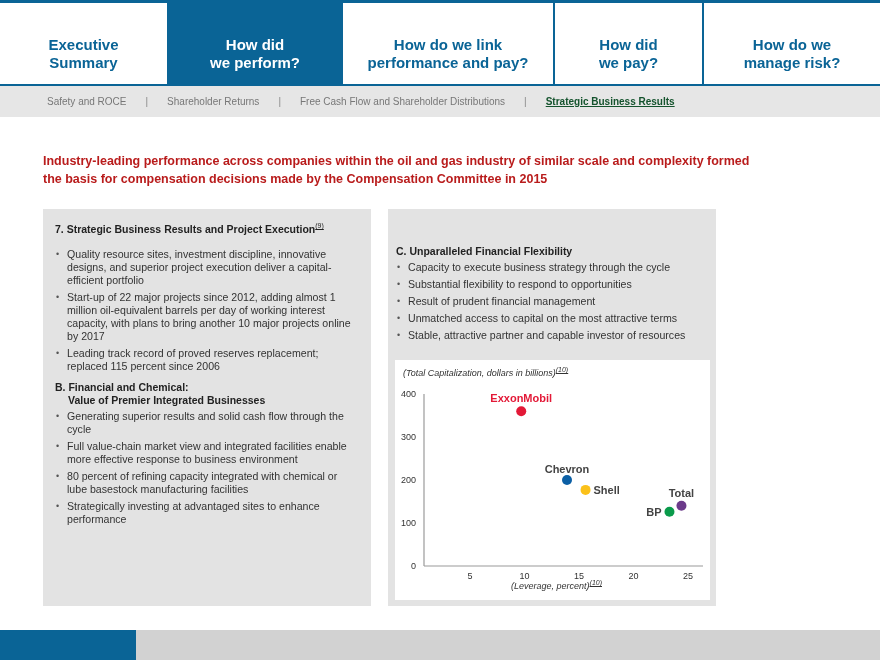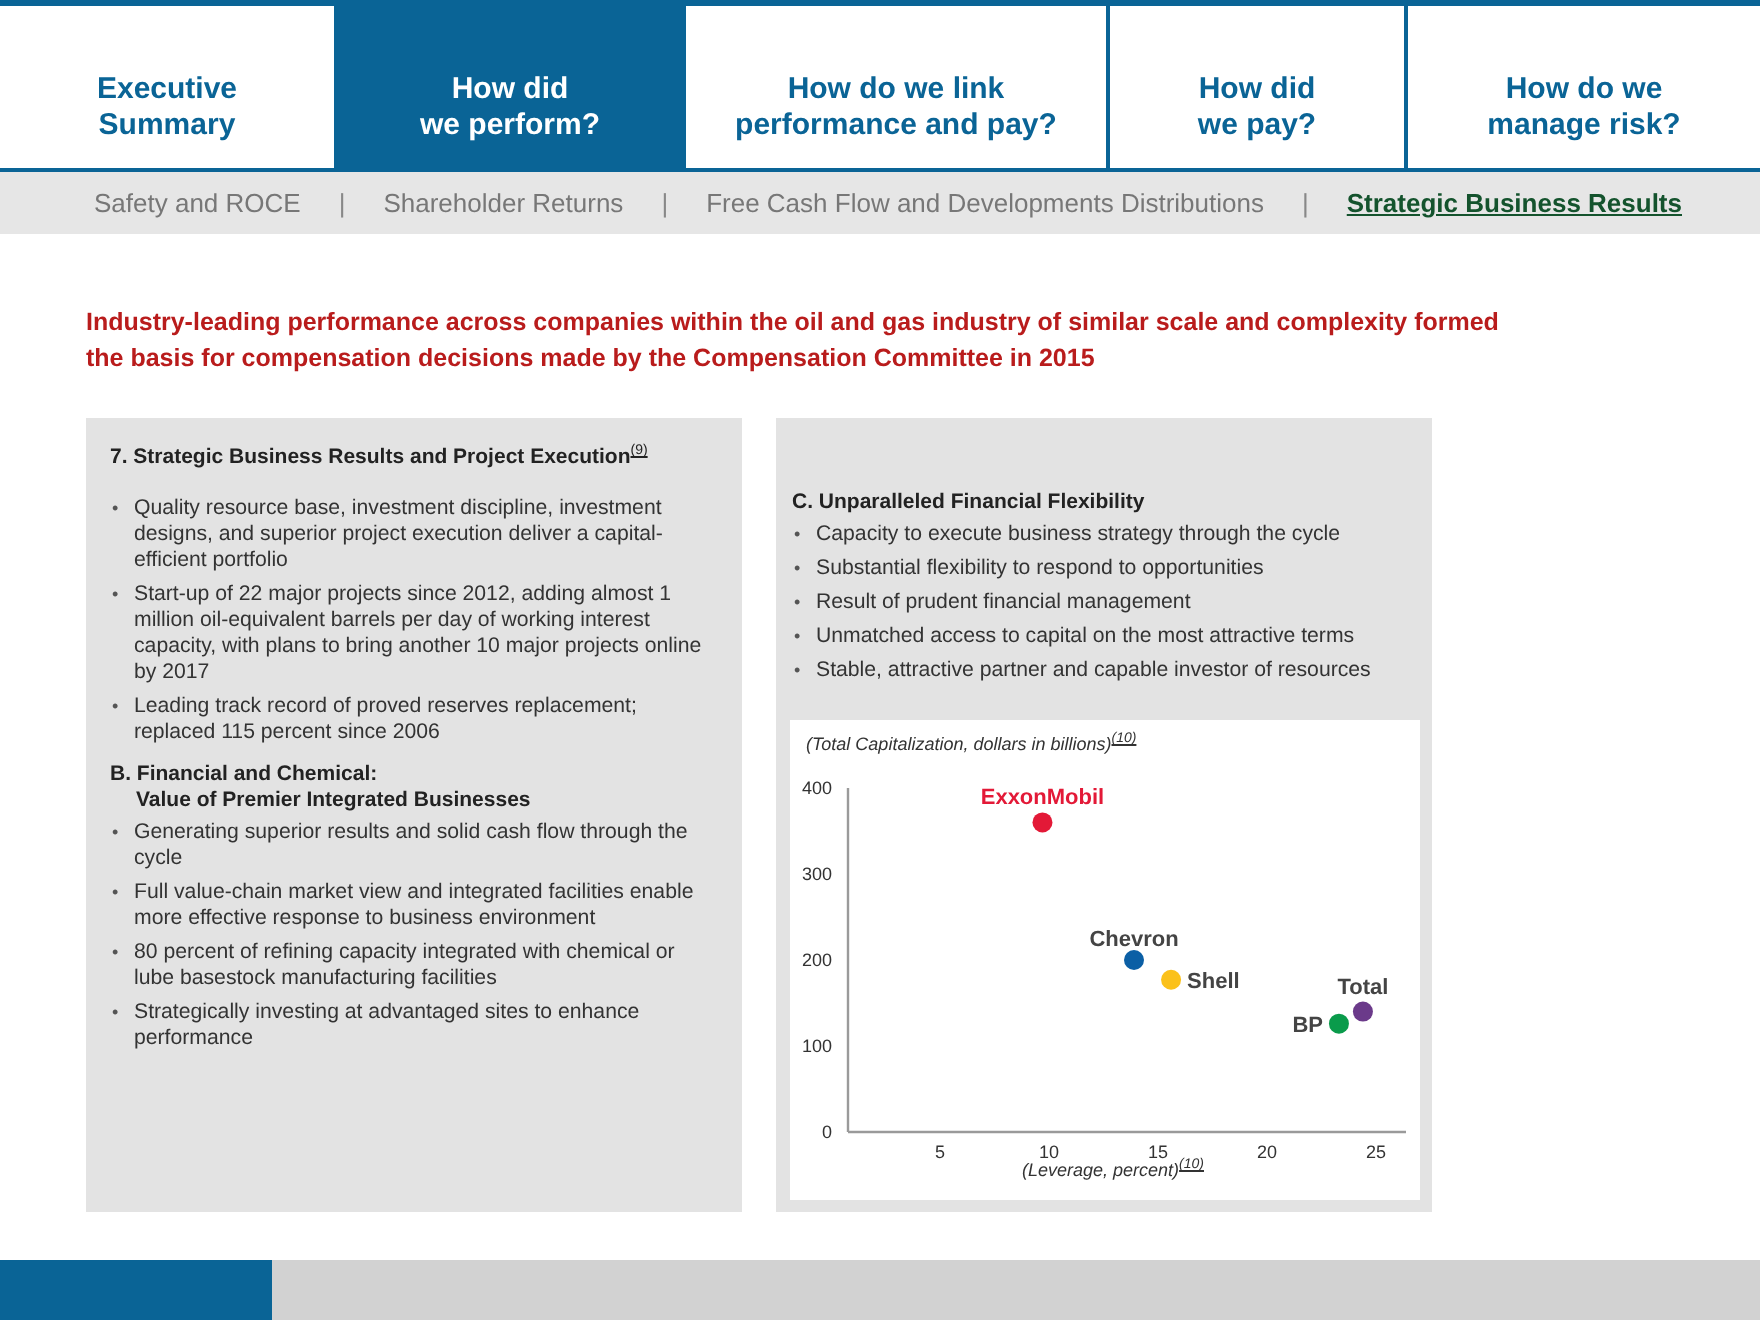--- a/index.html
+++ b/index.html
@@ -7,21 +7,21 @@
   body { position: relative; font-family: "Liberation Sans", "DejaVu Sans", sans-serif; color: #333; }
 
   
   .tabs { position: absolute; left: 0; top: 0; width: 880px; height: 86px; border-top: 3px solid #0a6496; border-bottom: 2px solid #0a6496; display: flex; background: #fff; }
   .tab { height: 101px; display: flex; align-items: center; justify-content: center; text-align: center; color: #0a6496; font-size: 15px; font-weight: bold; line-height: 18px; border-right: 2px solid #0a6496; cursor: pointer; white-space: pre-line; }
   .tab:last-child { border-right: none; }
   .tab.active { background: #0a6496; color: #fff; }
   .tab.t0 { width: 169px; } .tab.t1 { width: 174px; } .tab.t2 { width: 212px; } .tab.t3 { width: 149px; } .tab.t4 { flex: 1; }
 
   
-  .subnav { position: absolute; left: 0; top: 86px; width: 880px; height: 31px; background: #e6e6e6; display: flex; align-items: center; padding-left: 47px; font-size: 13px; color: #777; }
+  .subnav { position: absolute; left: 0; top: 86px; width: 880px; height: 31px; background: #e6e6e6; display: flex; align-items: center; padding-left: 47px; font-size: 10px; color: #777; }
   .subnav .item { cursor: pointer; }
   .subnav .sep { margin: 0 19px; color: #888; }
   .subnav .item.active { color: #14532d; font-weight: bold; text-decoration: underline; }
 
   .lead { position: absolute; left: 43px; top: 152px; width: 720px; font-size: 12.5px; font-weight: bold; color: #b91c1c; line-height: 18px; }
 
   .box { position: absolute; top: 209px; height: 397px; background: #e3e3e3; }
   .box.left { left: 43px; width: 328px; padding: 10px 12px; }
   .box.right { left: 388px; width: 328px; padding: 36px 8px 0 8px; }
 
@@ -58,32 +58,32 @@
 we pay?</div>
   <div class="tab t4">How do we
 manage risk?</div>
 </div>
 
 <div class="subnav">
   <span class="item">Safety and ROCE</span>
   <span class="sep">|</span>
   <span class="item">Shareholder Returns</span>
   <span class="sep">|</span>
-  <span class="item">Free Cash Flow and Developments Distributions</span>
+  <span class="item">Free Cash Flow and Shareholder Distributions</span>
   <span class="sep">|</span>
   <span class="item active">Strategic Business Results</span>
 </div>
 
 <p class="lead">Industry-leading performance across companies within the oil and gas industry of similar scale and complexity formed the basis for compensation decisions made by the Compensation Committee in 2015</p>
 
 <div class="box left">
   <h3><span>7. Strategic Business Results and Project Execution</span><sup class="ref">(9)</sup></h3>
   <div class="spacer1"></div>
   <ul class="bul">
-    <li>Quality resource base, investment discipline, investment designs, and superior project execution deliver a capital-efficient portfolio</li>
+    <li>Quality resource sites, investment discipline, innovative designs, and superior project execution deliver a capital-efficient portfolio</li>
     <li>Start-up of 22 major projects since 2012, adding almost 1 million oil-equivalent barrels per day of working interest capacity, with plans to bring another 10 major projects online by 2017</li>
     <li>Leading track record of proved reserves replacement; replaced 115 percent since 2006</li>
   </ul>
   <div class="spacer2"></div>
   <h4>
     <span>B. Financial and Chemical:</span>
     <span class="sub">Value of Premier Integrated Businesses</span>
   </h4>
   <ul class="bul">
     <li>Generating superior results and solid cash flow through the cycle</li>

